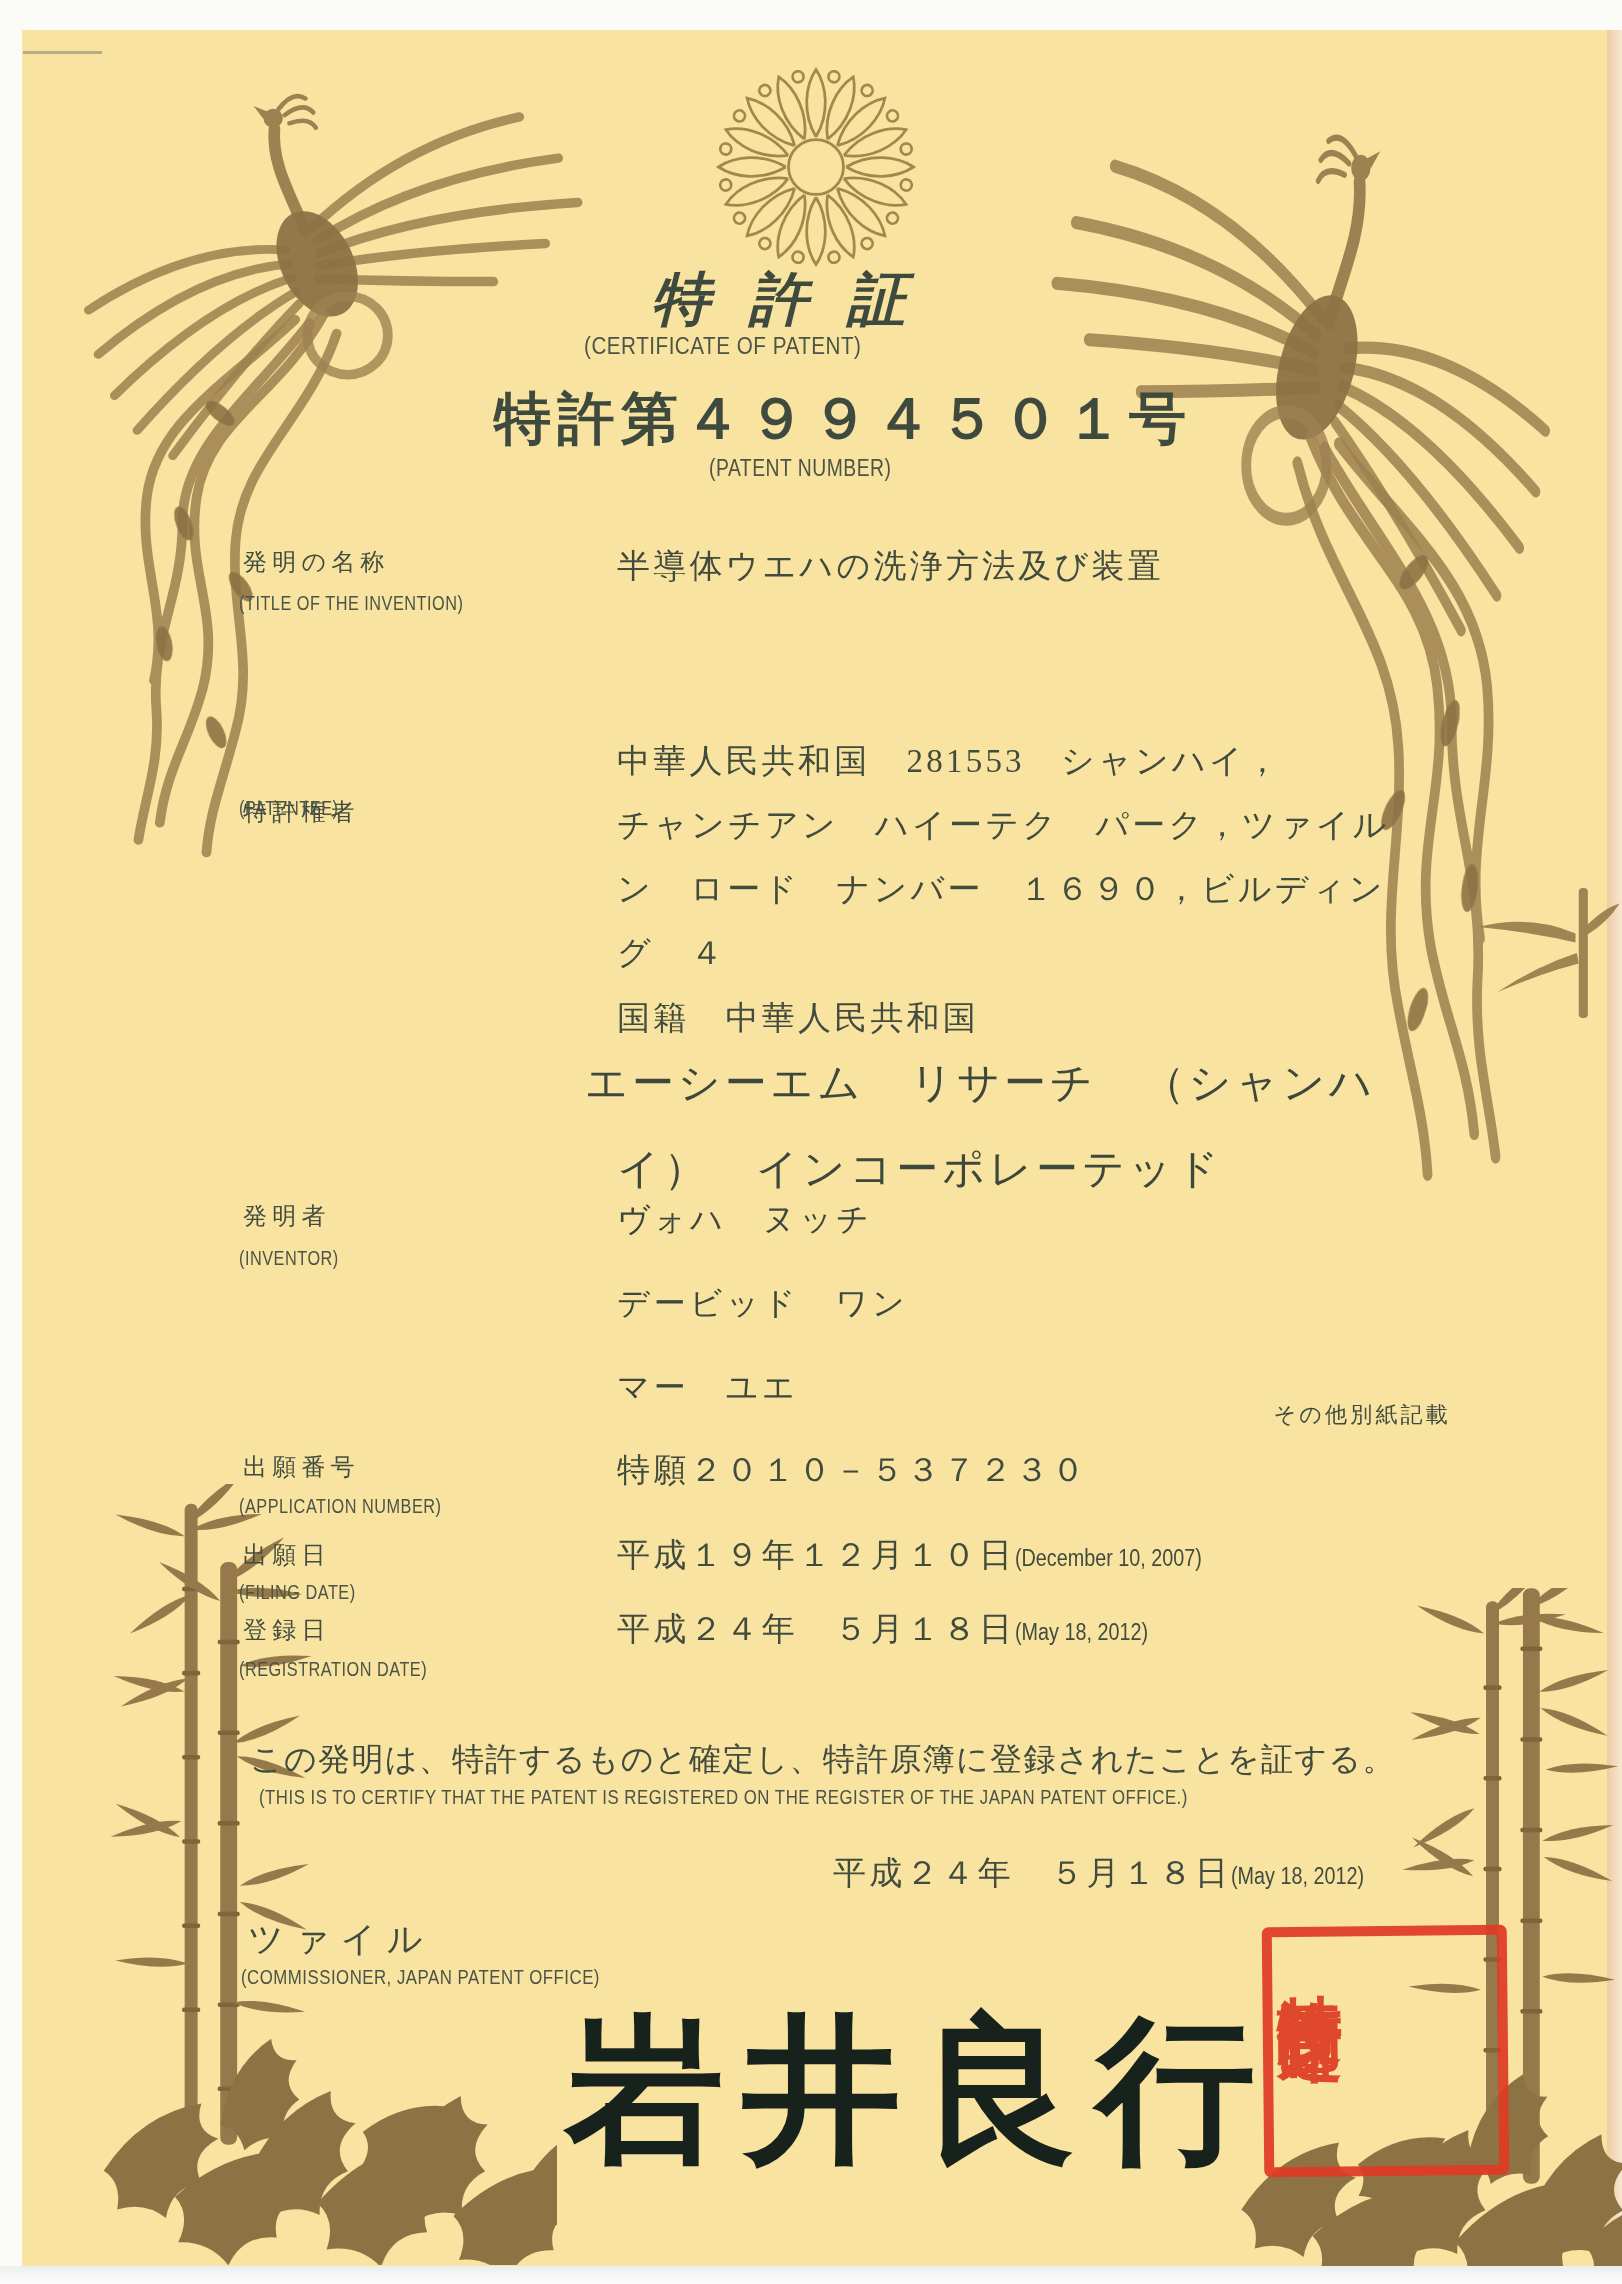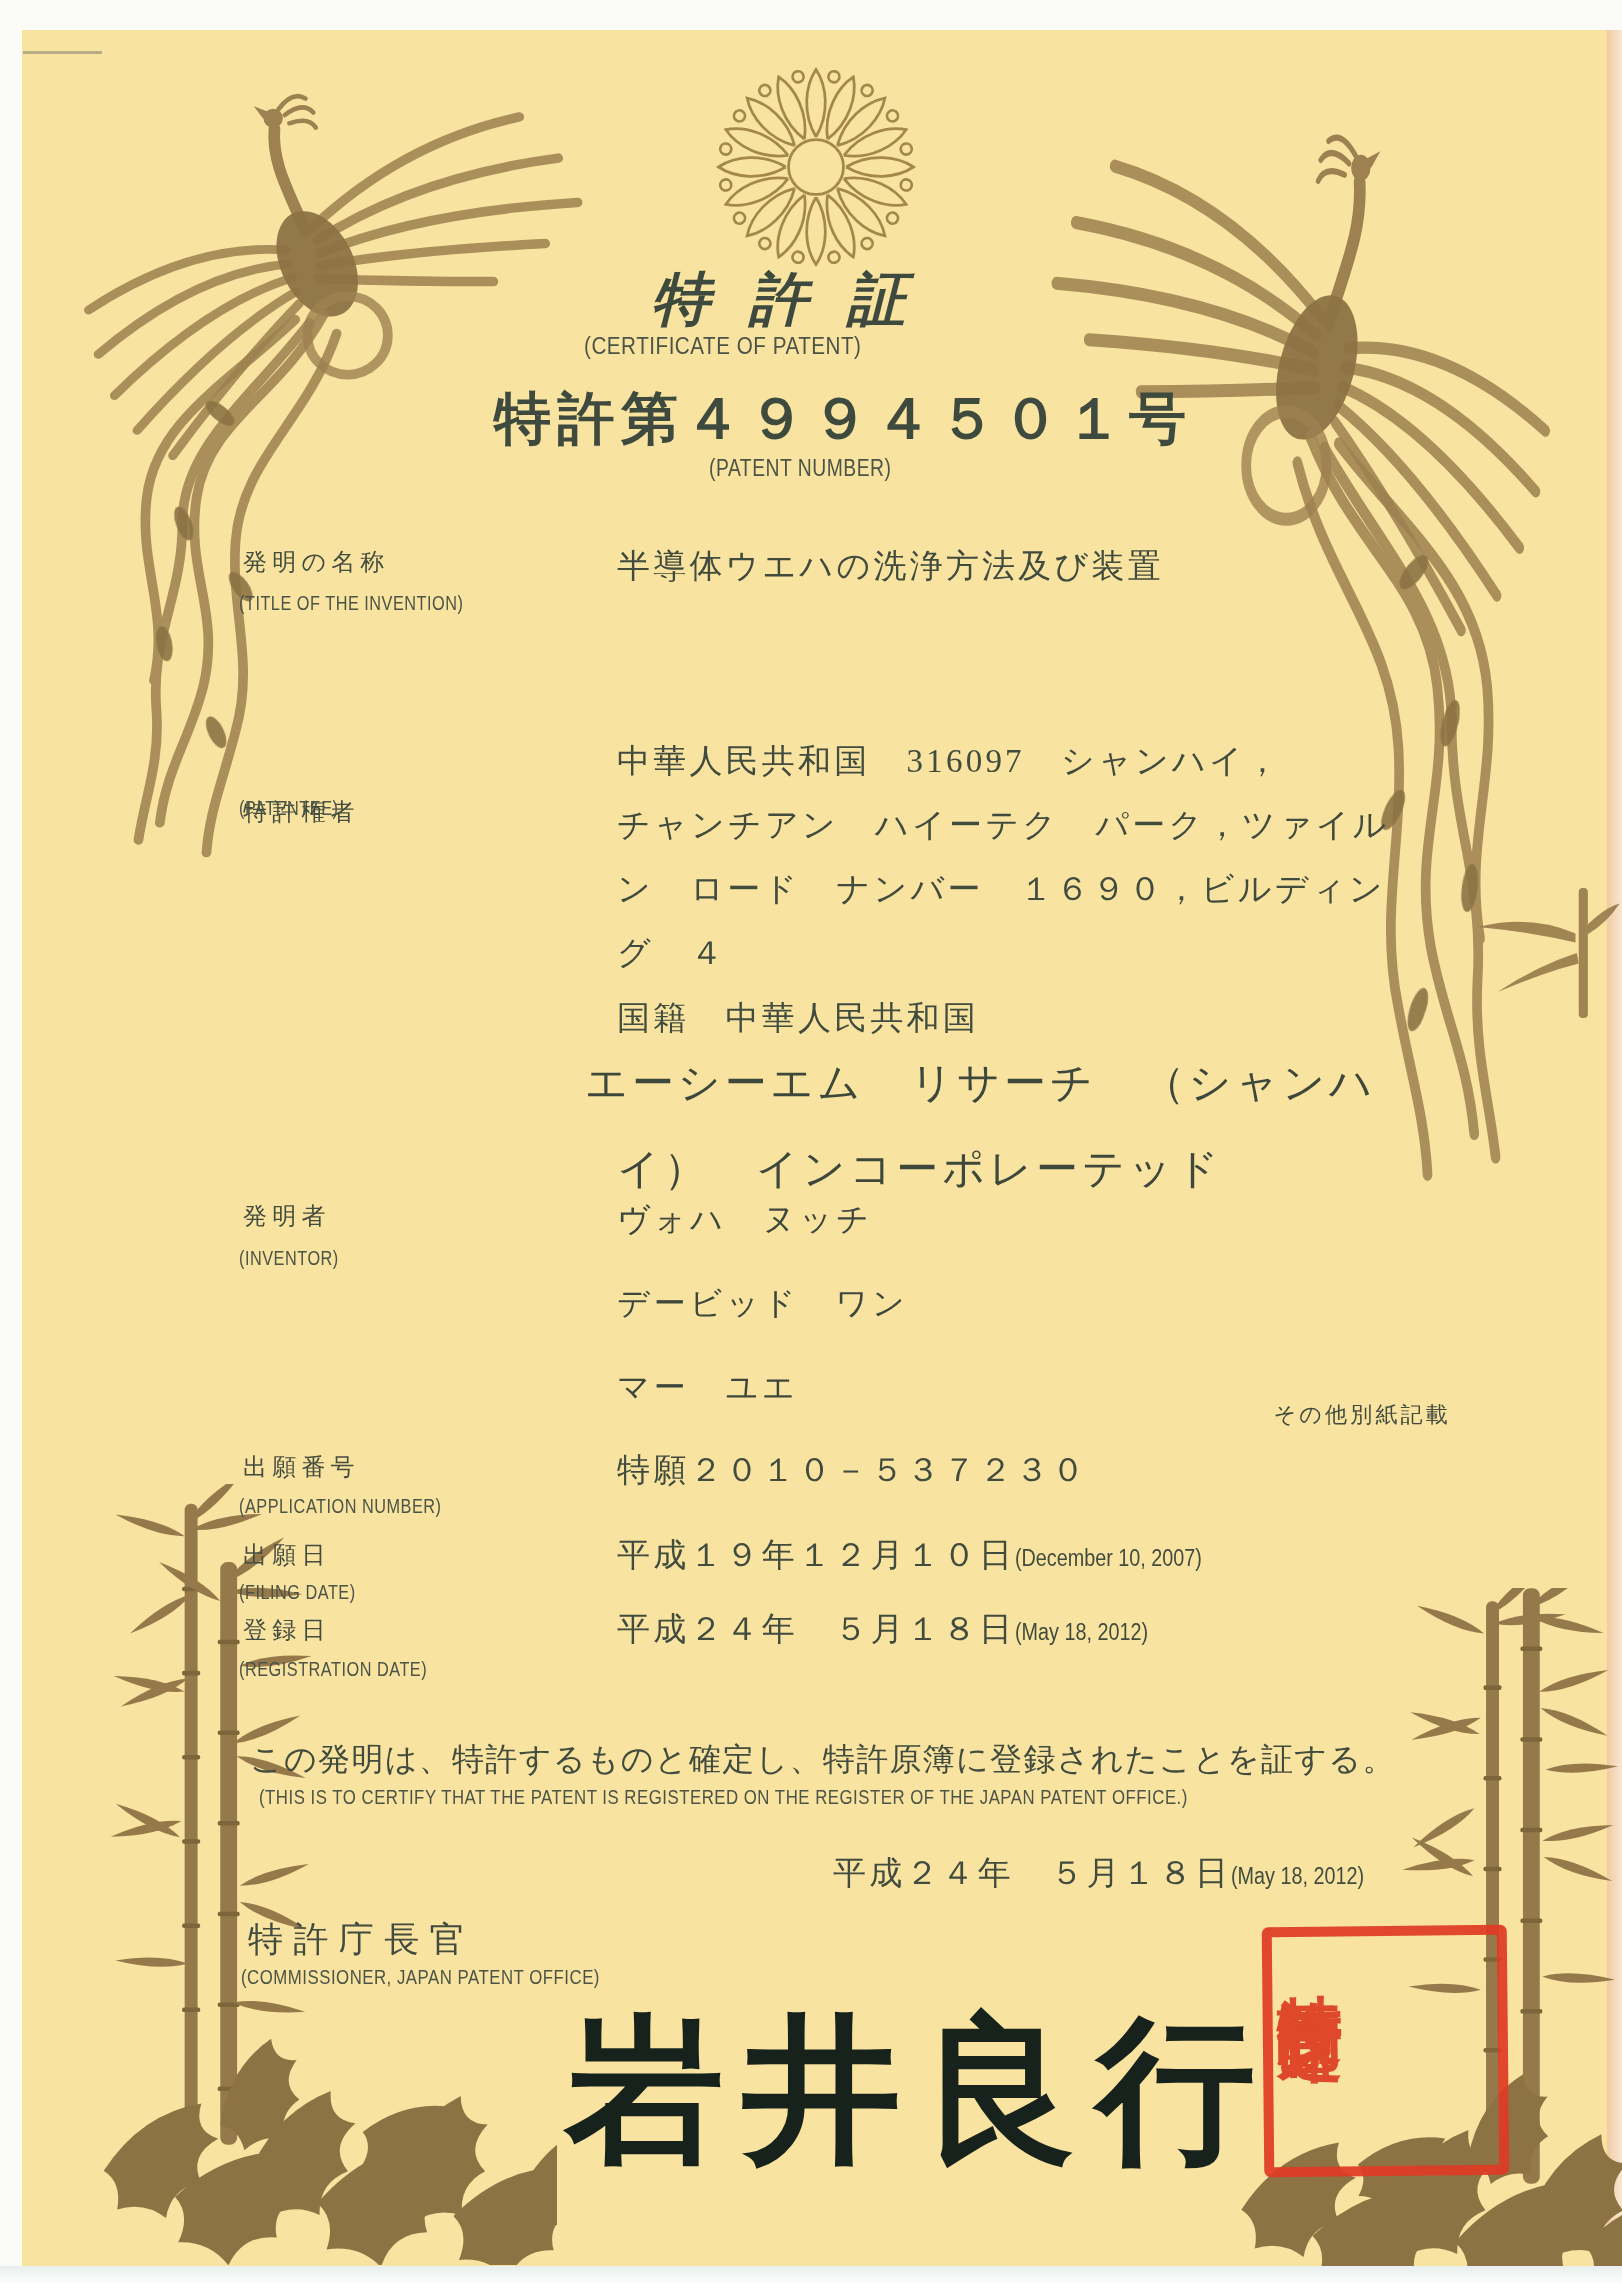--- a/index.html
+++ b/index.html
@@ -390,21 +390,21 @@
 
 <div class="txt patnum jp" style="left:494px;top:381px;width:648px;text-align:center;">特許第４９９４５０１号</div>
 <div class="txt" style="left:494px;top:455px;width:648px;text-align:center;"><span class="en patnum-en">(PATENT NUMBER)</span></div>
 
 <div class="txt label-ja jp" style="left:243px;top:546px;">発明の名称</div>
 <div class="txt" style="left:239px;top:592px;"><span class="en label-en">(TITLE OF THE INVENTION)</span></div>
 <div class="txt val jp" style="left:617px;top:544px;">半導体ウエハの洗浄方法及び装置</div>
 
 <div class="txt label-ja jp" style="left:243px;top:751px;margin-top:45px;">特許権者</div>
 <div class="txt" style="left:239px;top:797px;"><span class="en label-en">(PATENTEE)</span></div>
-<div class="txt val jp" style="left:617px;top:739px;">中華人民共和国　316097　シャンハイ，</div>
+<div class="txt val jp" style="left:617px;top:739px;">中華人民共和国　281553　シャンハイ，</div>
 <div class="txt val jp" style="left:617px;top:803px;">チャンチアン　ハイーテク　パーク，ツァイル</div>
 <div class="txt val jp" style="left:617px;top:867px;">ン　ロード　ナンバー　１６９０，ビルディン</div>
 <div class="txt val jp" style="left:617px;top:931px;">グ　４</div>
 <div class="txt val jp" style="left:617px;top:996px;">国籍　中華人民共和国</div>
 <div class="txt val-big jp" style="left:585px;top:1055px;">エーシーエム　リサーチ　（シャンハ</div>
 <div class="txt val-big jp" style="left:617px;top:1141px;">イ）　インコーポレーテッド</div>
 
 <div class="txt label-ja jp" style="left:243px;top:1200px;">発明者</div>
 <div class="txt" style="left:239px;top:1247px;"><span class="en label-en">(INVENTOR)</span></div>
 <div class="txt val-med jp" style="left:617px;top:1198px;">ヴォハ　ヌッチ</div>
@@ -429,21 +429,21 @@
   <span>平成２４年　５月１８日</span><span class="val-en-inline">(May 18, 2012)</span>
 </div>
 
 <div class="txt certify-ja jp" style="left:250px;top:1738px;">この発明は、特許するものと確定し、特許原簿に登録されたことを証する。</div>
 <div class="txt" style="left:259px;top:1786px;"><span class="en certify-en">(THIS IS TO CERTIFY THAT THE PATENT IS REGISTERED ON THE REGISTER OF THE JAPAN PATENT OFFICE.)</span></div>
 
 <div class="txt val jp" style="left:833px;top:1851px;">
   <span>平成２４年　５月１８日</span><span class="val-en-inline">(May 18, 2012)</span>
 </div>
 
-<div class="txt jp" style="left:248px;top:1916px;font-size:35px;letter-spacing:10.4px;color:#414b3e;">特許庁長官</div>
+<div class="txt jp" style="left:248px;top:1916px;font-size:35px;letter-spacing:10.4px;color:#414b3e;">ツァイル</div>
 <div class="txt" style="left:241px;top:1966px;"><span class="en certify-en">(COMMISSIONER, JAPAN PATENT OFFICE)</span></div>
 
 <div class="txt signature jp" style="left:565px;top:1985px;">岩井良行</div>
 
 <div class="seal">
   <div class="seal-text">特許庁長官之印</div>
 </div>
 
 
 </body></html>

